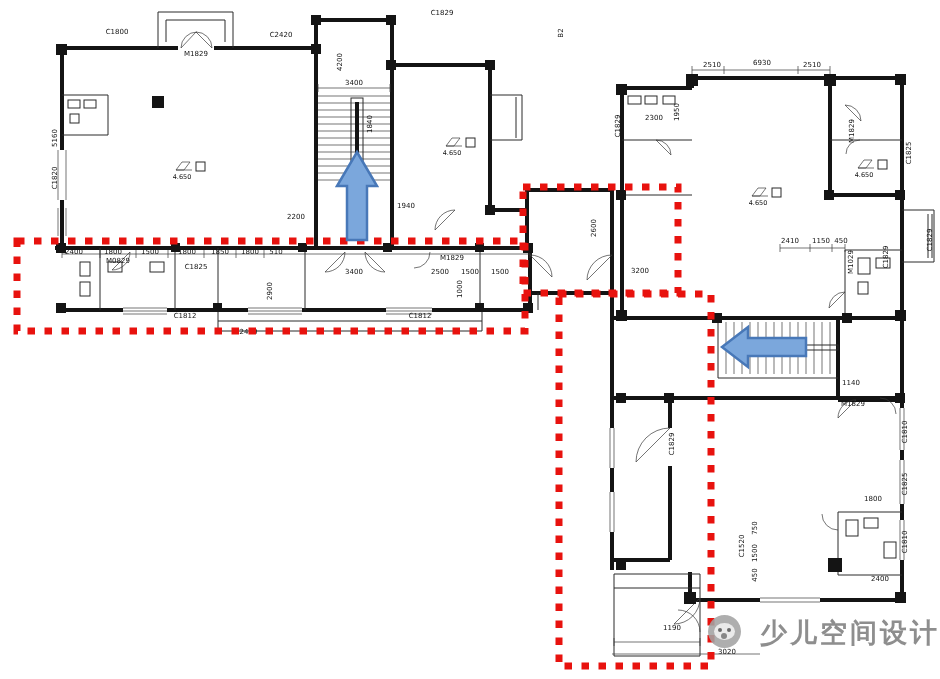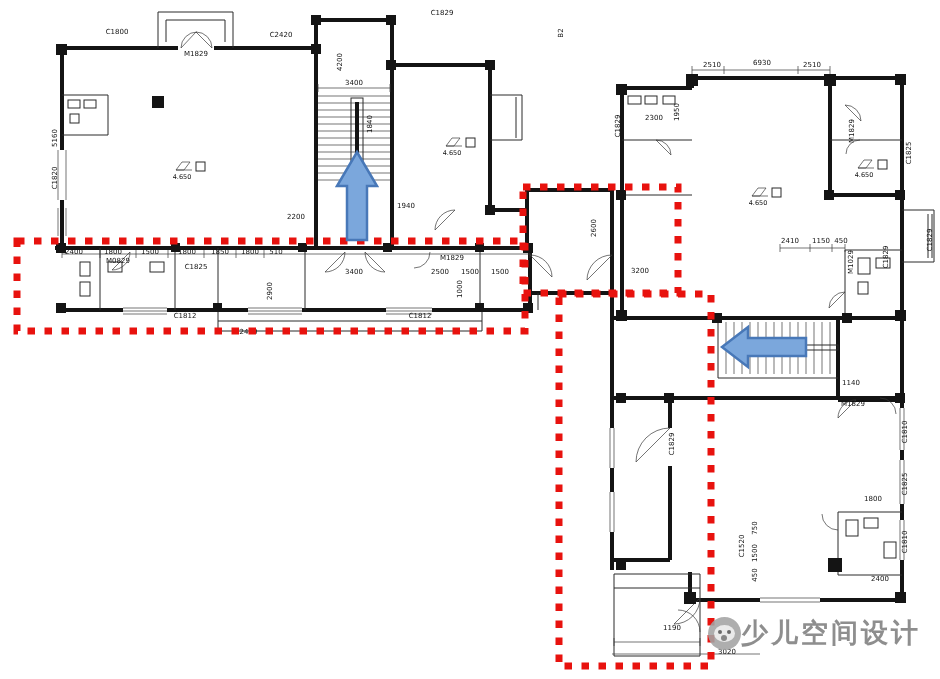--- a/index.html
+++ b/index.html
@@ -8,21 +8,21 @@
   svg{position:absolute;inset:0;}
   .wall-thick{stroke:#141414;stroke-width:4;fill:none;}
   .thin{stroke:#2a2a2a;stroke-width:1;fill:none;}
   .hair{stroke:#3a3a3a;stroke-width:.7;fill:none;}
   .col{fill:#141414;stroke:none;}
   .gap{fill:#ffffff;stroke:none;}
   .dim{font:7px "DejaVu Sans",sans-serif;fill:#111;text-anchor:middle;}
   .zone{fill:none;stroke-width:7;stroke-dasharray:7.5 9.5;stroke-linecap:butt;}
   .arrow{stroke-width:2.5;}
   .elev-txt{font:6.5px "DejaVu Sans",sans-serif;fill:#111;text-anchor:middle;}
-  .watermark{position:absolute;left:708px;top:615px;display:flex;align-items:center;gap:0;}
+  .watermark{position:absolute;left:708px;top:615px;display:flex;gap:19px;}
   .wm-logo{width:33px;height:33px;border-radius:50%;background:#a3a3a3;opacity:.88;position:relative;flex:0 0 auto;}
   .wm-logo::before{content:"";position:absolute;left:6px;top:8px;width:21px;height:17px;border-radius:50%;background:#e8e8e8;}
   .wm-logo::after{content:"";position:absolute;left:10px;top:13px;width:4px;height:4px;border-radius:50%;
     background:#555;box-shadow:9px 0 0 #555,4px 6px 0 1px #777;}
   .wm-text{font-size:27px;font-weight:bold;letter-spacing:3px;color:#8e8e8e;white-space:nowrap;
     text-shadow:1px 1px 0 #fff,-1px -1px 0 #fff,1px -1px 0 #fff,-1px 1px 0 #fff,0 2px 1px #fff;}
 </style>
 </head>
 <body>
 

